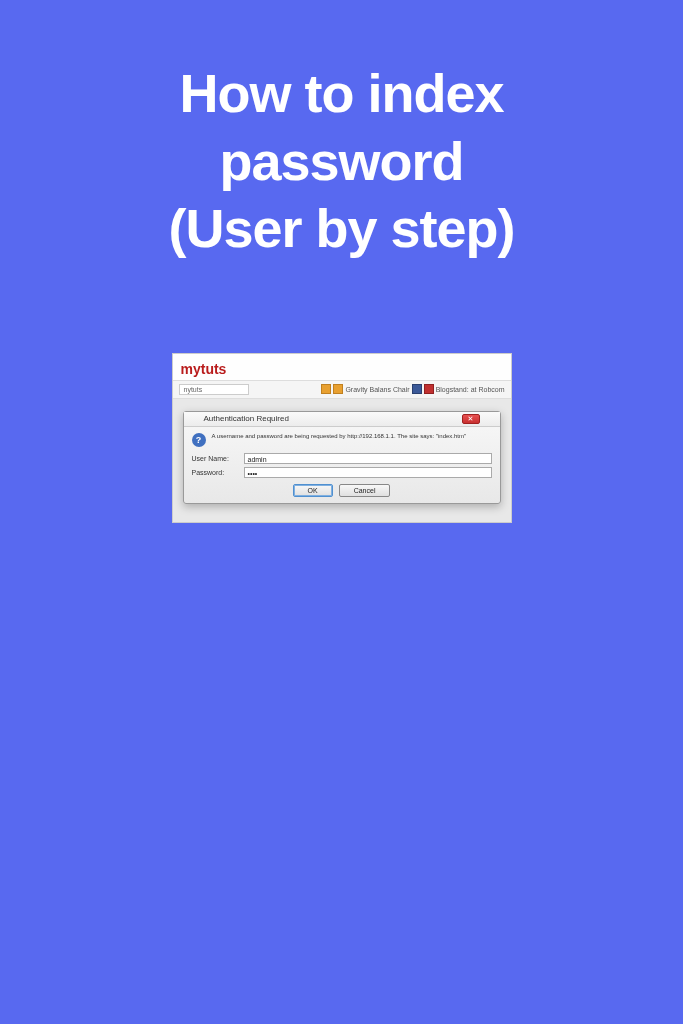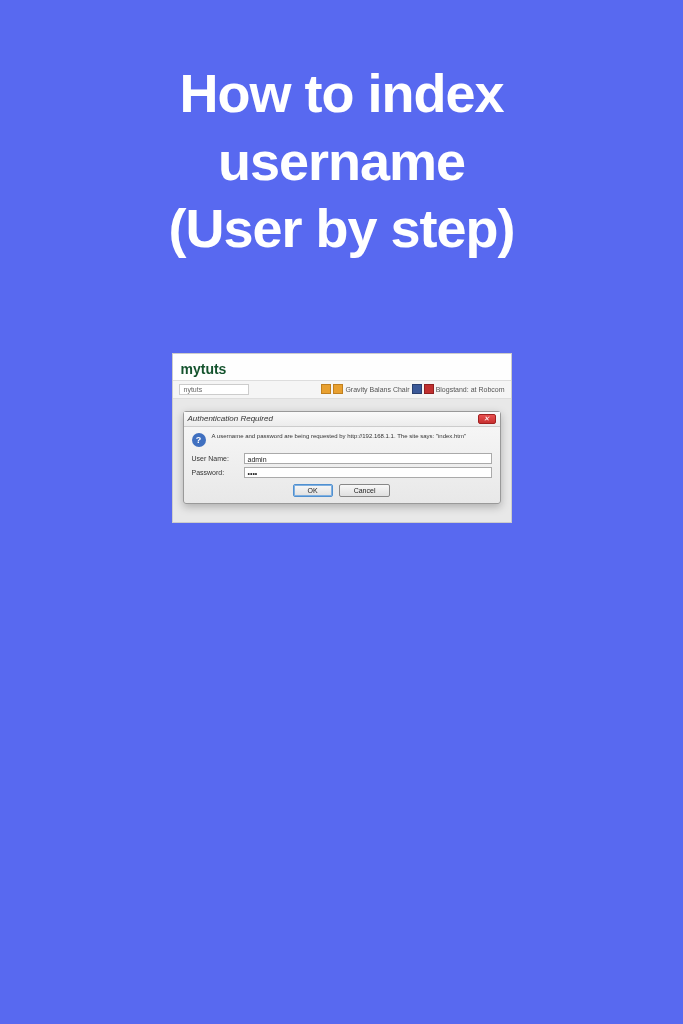--- a/index.html
+++ b/index.html
@@ -27,21 +27,21 @@
       width: 340px;
       margin: 90px auto 0;
       background: white;
       border: 1px solid #ccc;
     }
     .browser-header {
       padding: 6px 8px 2px 8px;
       background: #fefefe;
     }
     .site-name {
-      color: #14532d;
+      color: #b91c1c;
       font-size: 14px;
       font-weight: bold;
       font-family: 'Trebuchet MS', Arial, sans-serif;
     }
     .toolbar-row {
       display: flex;
       align-items: center;
       padding: 3px 6px;
       border-top: 1px solid #ddd;
       border-bottom: 1px solid #ddd;
@@ -89,24 +89,23 @@
     .auth-dialog {
       background: linear-gradient(to bottom, #f8f8f8, #e8e8e8);
       border: 1px solid #999;
       border-radius: 3px;
       box-shadow: 0 3px 8px rgba(0,0,0,0.25);
       font-size: 8px;
     }
     .dialog-titlebar {
       display: flex;
       align-items: center;
-      padding: 2px 4px;
+      padding: 2px 20px;
       border-bottom: 1px solid #ccc;
       background: linear-gradient(to bottom, #fafafa, #ececec);
-      font-style: italic;
     }
     .dialog-title {
       font-size: 8px;
       color: #333;
       flex: 1;
     }
     .close-btn {
       width: 18px;
       height: 10px;
       background: linear-gradient(to bottom, #e85050, #c83030);
@@ -182,21 +181,21 @@
     .dlg-button.primary {
       border: 1px solid #5090d0;
       box-shadow: 0 0 0 1px #80b0e0 inset;
     }
   </style>
 </head>
 <body>
 
 <div class="title">
   <div>How to index</div>
-  <div>username</div>
+  <div>password</div>
   <div>(User by step)</div>
 </div>
 
 <div class="screenshot-container">
   <div class="browser-header">
     <span class="site-name">mytuts</span>
   </div>
   <div class="toolbar-row">
     <div class="url-box">nytuts</div>
     <div class="toolbar-icons">

